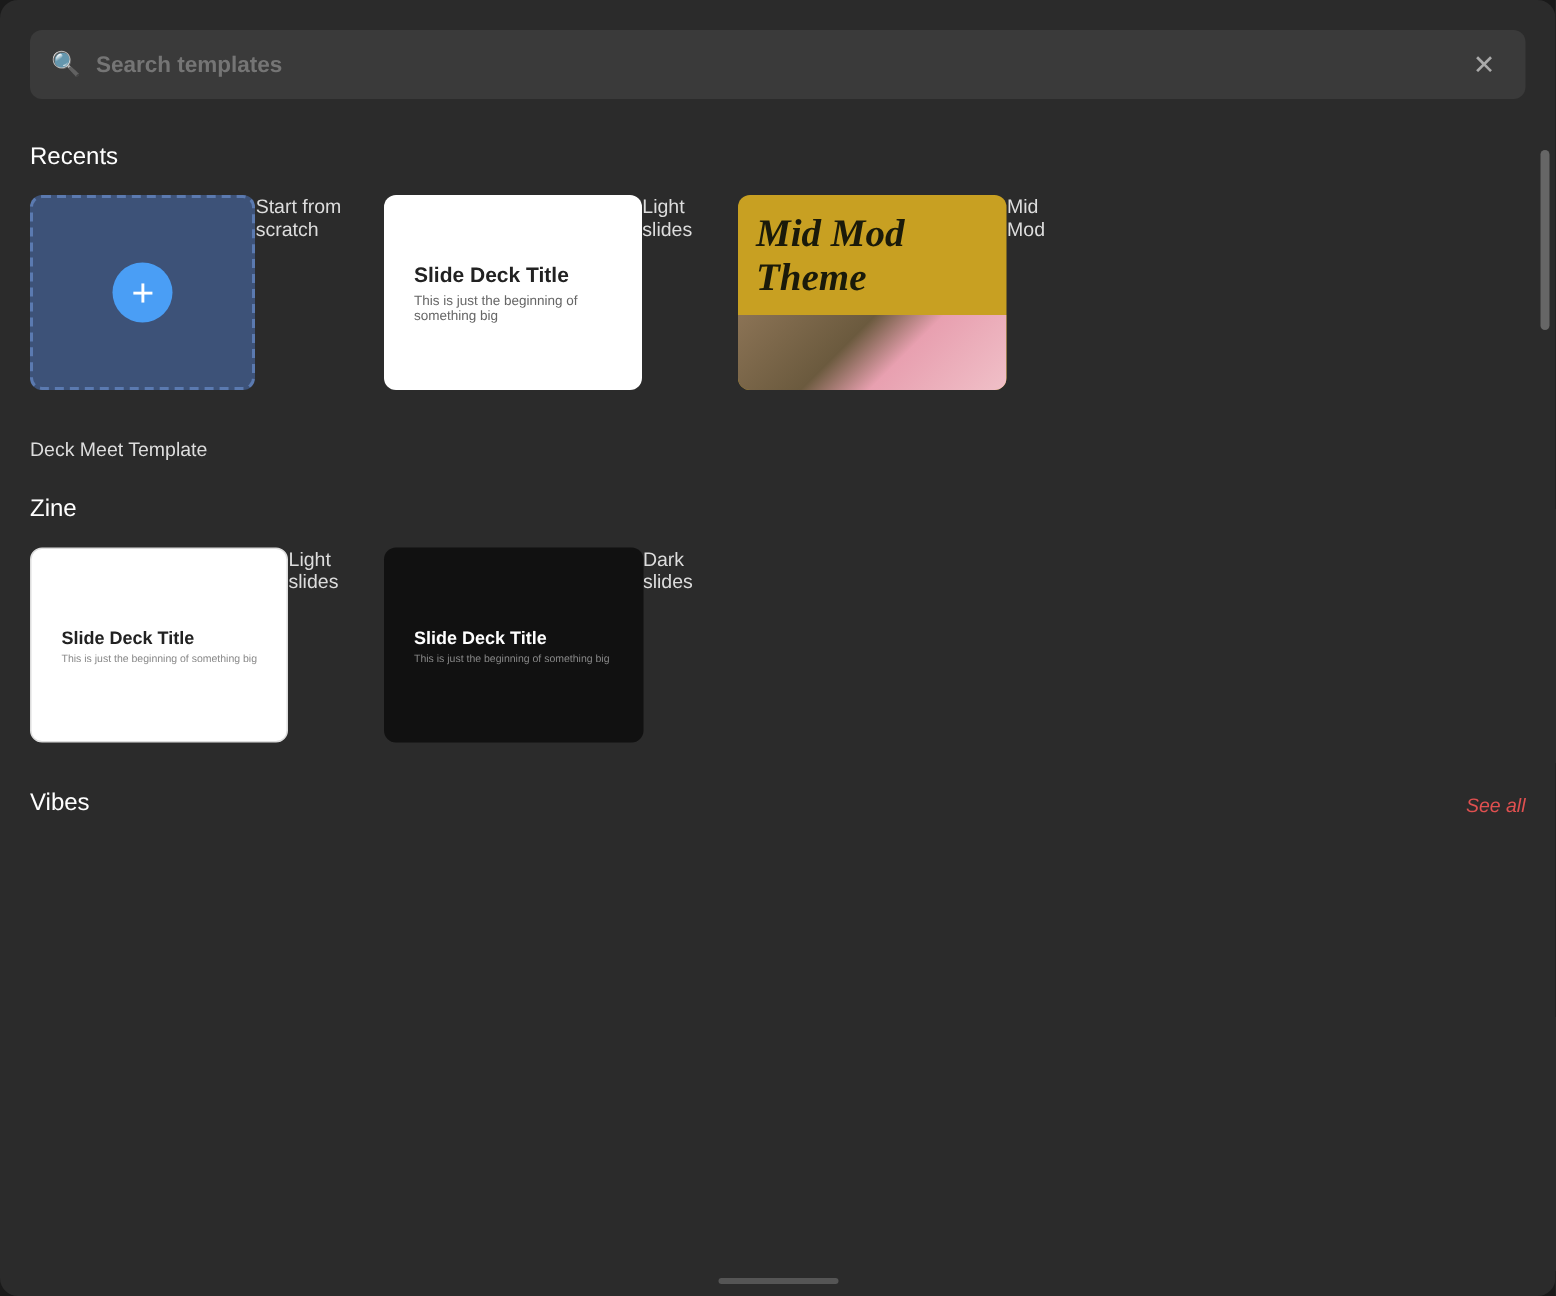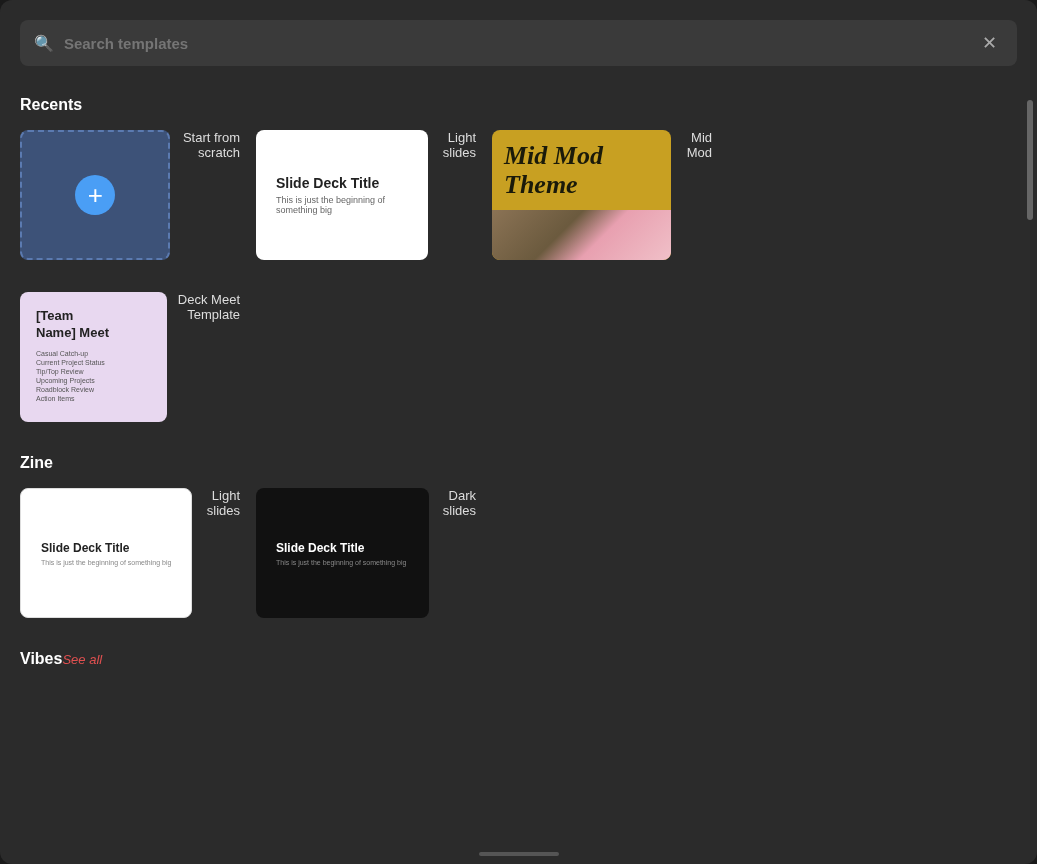--- a/index.html
+++ b/index.html
@@ -73,21 +73,21 @@
       background: transparent;
     }
     .content::-webkit-scrollbar-thumb {
       background: #555;
       border-radius: 3px;
     }
 
     .section-title {
       color: #fff;
       font-size: 16px;
-      font-weight: 700;
+      font-weight: 400;
       margin-bottom: 16px;
       margin-top: 10px;
     }
 
     .templates-grid {
       display: flex;
       flex-wrap: wrap;
       gap: 16px;
       margin-bottom: 24px;
     }
@@ -104,21 +104,20 @@
       height: 130px;
       border-radius: 8px;
       overflow: hidden;
       margin-bottom: 8px;
       position: relative;
     }
 
     .template-label {
       color: #ddd;
       font-size: 13px;
-      text-align: right;
     }
 
     
     .scratch-thumb {
       background: #3d5278;
       border: 2px dashed #5b7ab0;
       display: flex;
       align-items: center;
       justify-content: center;
     }
@@ -298,21 +297,21 @@
     }
 
     .dark-slides-sub {
       font-size: 7px;
       color: #888;
     }
 
     .section-header {
       display: flex;
       align-items: center;
-      justify-content: flex-start;
+      justify-content: space-between;
       margin-bottom: 16px;
       margin-top: 10px;
     }
 
     .see-all-btn {
       color: #e05050;
       font-size: 13px;
       background: none;
       border: none;
       cursor: pointer;
@@ -383,31 +382,20 @@
           </div>
           <span class="template-label">Mid Mod</span>
         </div>
 
 
       </div>
 
       <div class="templates-grid">
 
         <div class="template-card">
-          <div class="template-thumb team-meet-thumb">
-            <div class="team-meet-heading">[Team<br>Name] Meet</div>
-            <div class="team-meet-items">
-              <div class="team-meet-item">Casual Catch-up</div>
-              <div class="team-meet-item">Current Project Status</div>
-              <div class="team-meet-item">Tip/Top Review</div>
-              <div class="team-meet-item">Upcoming Projects</div>
-              <div class="team-meet-item">Roadblock Review</div>
-              <div class="team-meet-item">Action Items</div>
-            </div>
-          </div>
           <span class="template-label">Deck Meet Template</span>
         </div>
 
       </div>
     </div>
 
     <div>
       <div class="section-title">Zine</div>
 
       <div class="templates-grid">

